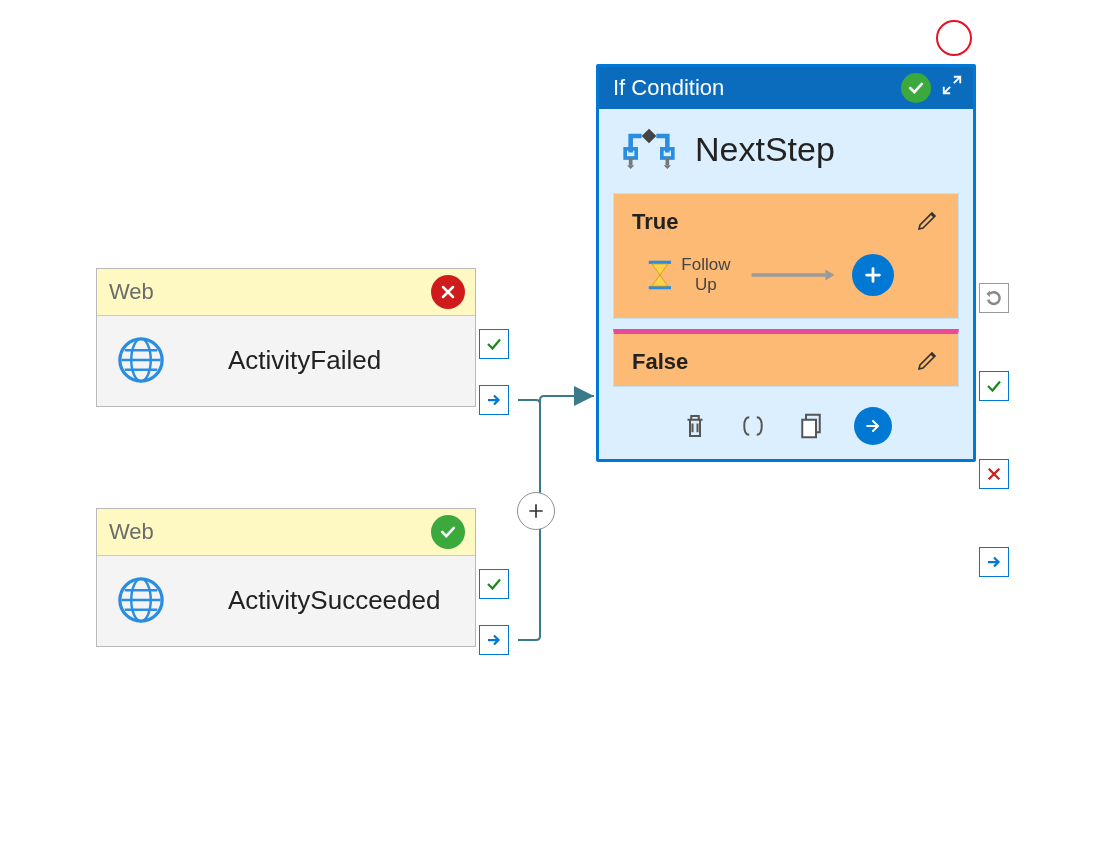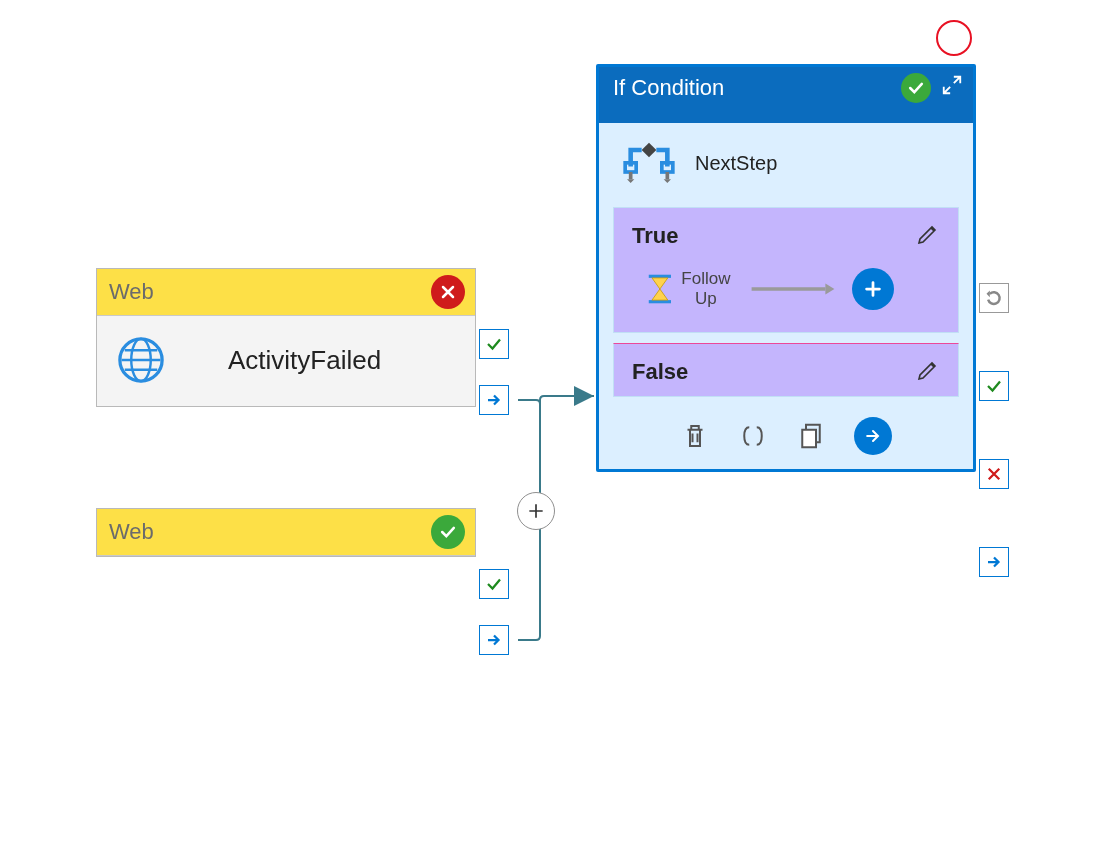--- a/index.html
+++ b/index.html
@@ -19,21 +19,21 @@
     width: 380px;
     border: 1px solid #b9b9b9;
     background: #f4f4f4;
   }
   .activity-header {
     display: flex;
     align-items: center;
     justify-content: space-between;
     padding: 6px 10px 6px 12px;
     border-bottom: 1px solid #c9c9c9;
-    background: #fde047;
+    background: #fef9c3;
   }
   .activity-header .type-label {
     color: #6b6b6b;
     font-size: 22px;
   }
   .activity-body {
     display: flex;
     align-items: center;
     gap: 18px;
     padding: 18px 12px 20px 18px;
@@ -77,38 +77,38 @@
     border: 3px solid #0078d4;
     border-radius: 2px;
     background: #dcefff;
   }
   .if-header {
     background: #0b6cbe;
     color: #fff;
     display: flex;
     align-items: center;
     justify-content: space-between;
-    padding: 6px 10px 20px 14px;
+    padding: 6px 10px 6px 14px;
     font-size: 22px;
   }
   .if-header .h-right { display: flex; align-items: center; gap: 10px; }
   .if-header .h-status { width: 30px; height: 30px; }
 
   .if-title-row {
     display: flex; align-items: center; gap: 14px;
     padding: 16px 14px 10px 18px;
   }
-  .if-title-row .title { font-size: 20px; color: #222; }
+  .if-title-row .title { font-size: 34px; color: #222; }
 
   .branch-box {
     margin: 10px 14px;
-    background: #c4b5fd;
+    background: #fdba74;
     border: 1px solid #c1dff5;
   }
-  .branch-box + .branch-box { margin-top: 4px; border-top: 1px solid #ec4899; }
+  .branch-box + .branch-box { margin-top: 4px; border-top: 5px solid #ec4899; }
   .branch-header {
     display: flex; align-items: center; justify-content: space-between;
     padding: 14px 18px 10px 18px;
   }
   .branch-label { font-weight: 600; font-size: 22px; color: #222; }
   .branch-flow {
     display: flex; align-items: center; gap: 14px;
     padding: 8px 18px 22px 30px;
   }
   .mini-activity {
@@ -230,20 +230,30 @@
   </div>
 
   <div class="activity" style="left:96px; top:508px;">
     <div class="activity-header">
       <span class="type-label">Web</span>
       <span class="status-circle status-success">
         <svg viewBox="0 0 24 24">
             <path d="M5 12 L10 17 L19 7" fill="none" stroke="#fff" stroke-width="3" stroke-linecap="round"></path>
           </svg>
       </span>
+    </div>
+    <div class="activity-body">
+      <span class="globe-icon">
+        <svg viewBox="0 0 64 64">
+          <circle cx="32" cy="32" r="26" fill="none" stroke="#2a8de0" stroke-width="4"></circle>
+          <ellipse cx="32" cy="32" rx="12" ry="26" fill="none" stroke="#2a8de0" stroke-width="3"></ellipse>
+          <path d="M8 32 H56 M12 20 H52 M12 44 H52" stroke="#2a8de0" stroke-width="3"></path>
+        </svg>
+      </span>
+      <span class="name">ActivitySucceeded</span>
     </div>
     <div class="handle" style="top:60px;">
       <svg viewBox="0 0 24 24">
           <path d="M4 12 L10 18 L20 6" fill="none" stroke="#1e8a1e" stroke-width="3"></path>
         </svg>
     </div>
     <div class="handle" style="top:116px;">
       <svg viewBox="0 0 24 24">
           <path d="M4 12 H18 M12 6 L18 12 L12 18" fill="none" stroke="#0078d4" stroke-width="3"></path>
         </svg>

